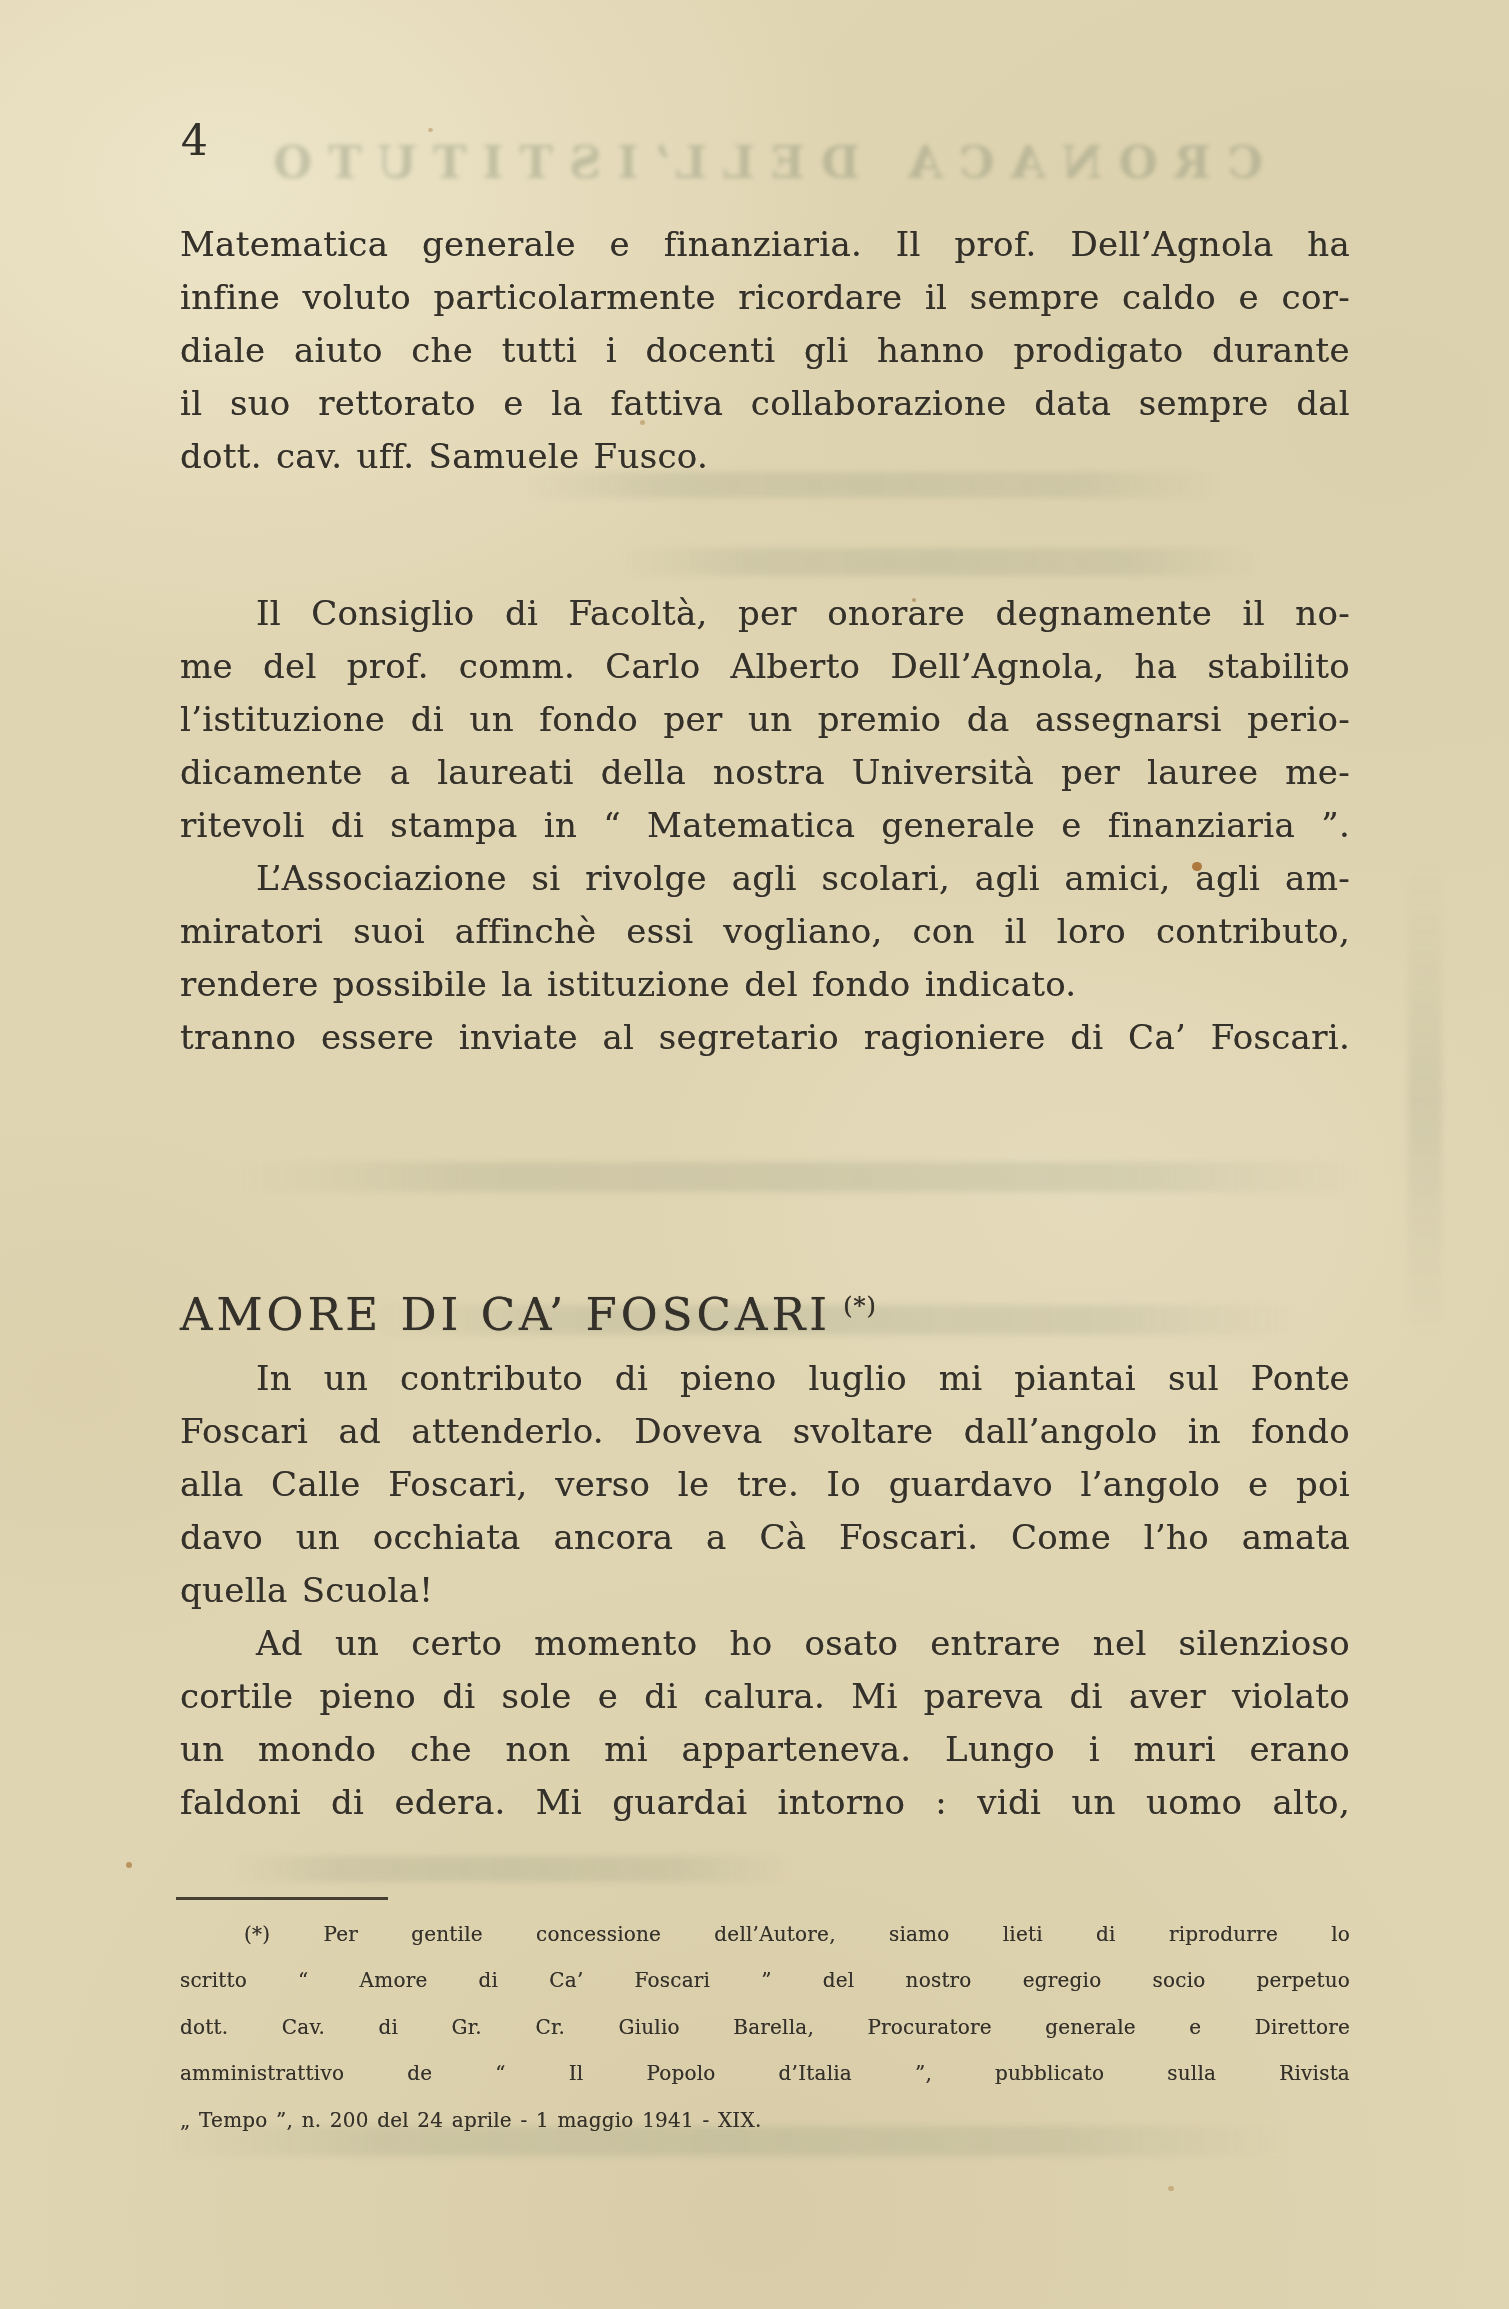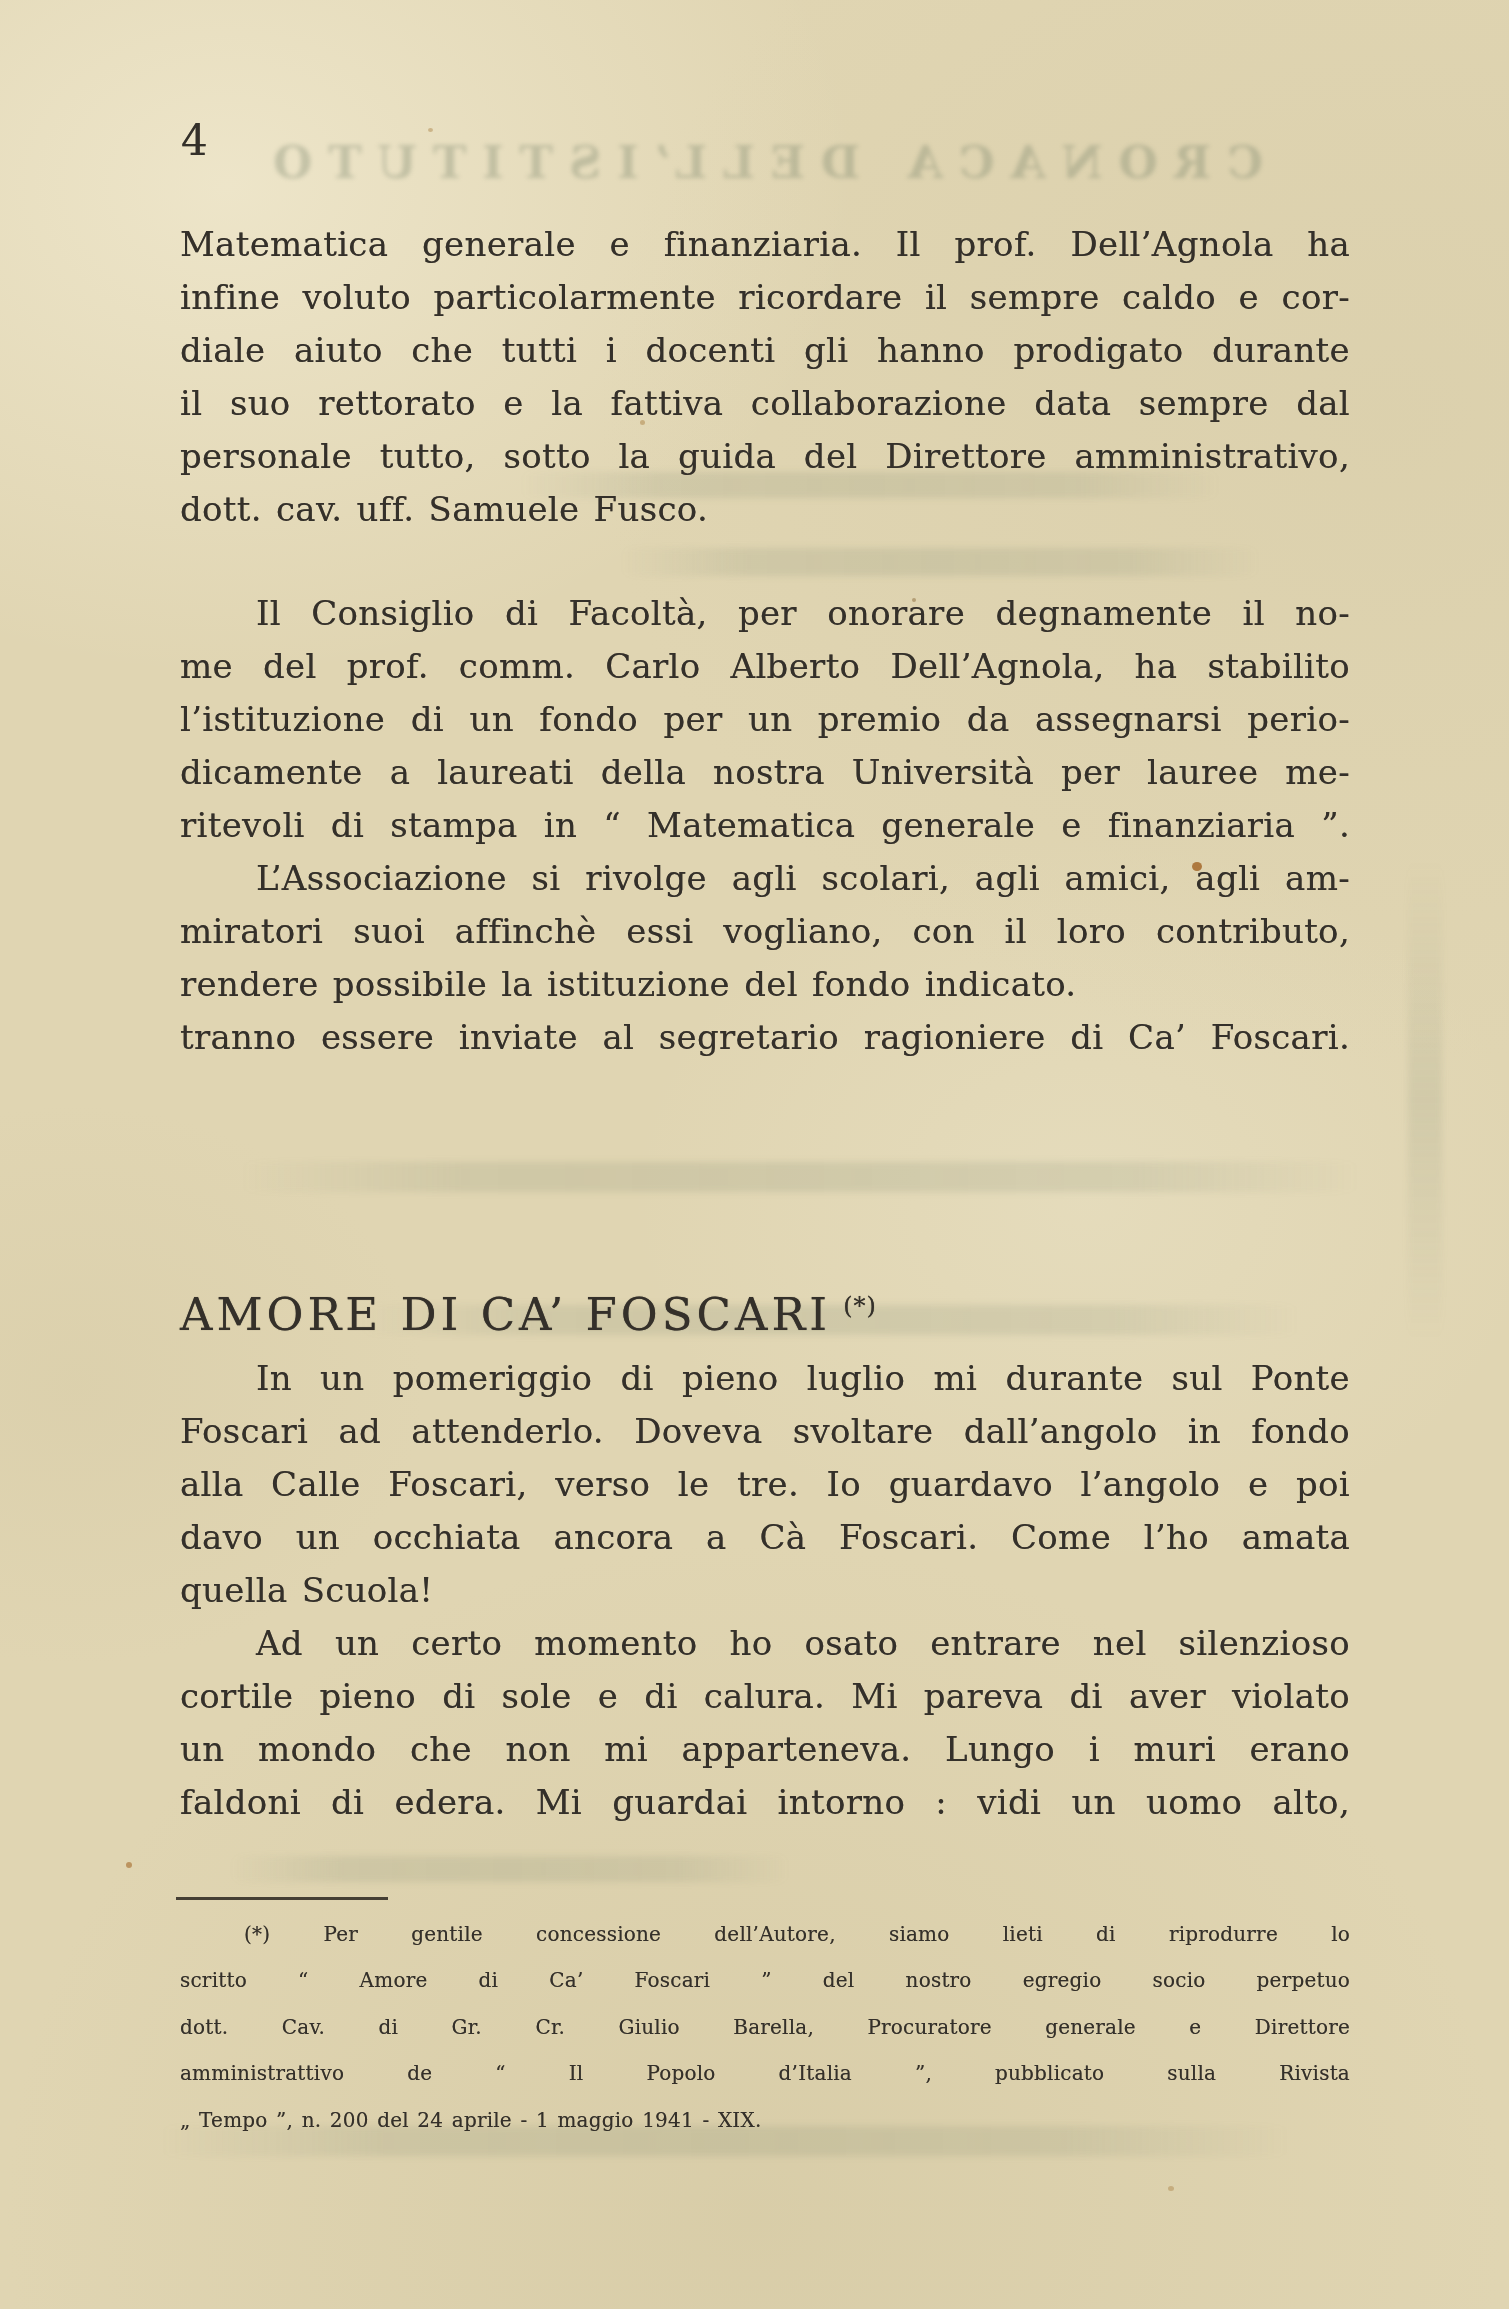--- a/index.html
+++ b/index.html
@@ -69,21 +69,20 @@
 <div class="dot d6"></div>
 
 <div class="pageno">4</div>
 
 <div id="block1" class="col body-text">
     <div>
       <div class="line just">Matematica generale e finanziaria. Il prof. Dell’Agnola ha</div>
       <div class="line just">infine voluto particolarmente ricordare il sempre caldo e cor-</div>
       <div class="line just">diale aiuto che tutti i docenti gli hanno prodigato durante</div>
       <div class="line just">il suo rettorato e la fattiva collaborazione data sempre dal</div>
-      <div class="line just">personale tutto, sotto la guida del Direttore amministrativo,</div>
       <div class="line">dott. cav. uff. Samuele Fusco.</div>
     </div>
   </div>
 
 <div id="block2" class="col body-text">
     <div>
       <div class="line just ind">Il Consiglio di Facoltà, per onorare degnamente il no-</div>
       <div class="line just">me del prof. comm. Carlo Alberto Dell’Agnola, ha stabilito</div>
       <div class="line just">l’istituzione di un fondo per un premio da assegnarsi perio-</div>
       <div class="line just">dicamente a laureati della nostra Università per lauree me-</div>
@@ -98,21 +97,21 @@
       <div class="line just">tranno essere inviate al segretario ragioniere di Ca’ Foscari.</div>
     </div>
   </div>
 
 <div id="heading">
   <span>AMORE DI CA’ FOSCARI</span><sup>(*)</sup>
 </div>
 
 <div id="story" class="col body-text">
     <div>
-      <div class="line just ind">In un pomeriggio di pieno luglio mi durante sul Ponte</div>
+      <div class="line just ind">In un contributo di pieno luglio mi piantai sul Ponte</div>
       <div class="line just">Foscari ad attenderlo. Doveva svoltare dall’angolo in fondo</div>
       <div class="line just">alla Calle Foscari, verso le tre. Io guardavo l’angolo e poi</div>
       <div class="line just">davo un occhiata ancora a Cà Foscari. Come l’ho amata</div>
       <div class="line">quella Scuola!</div>
     </div>
     <div>
       <div class="line just ind">Ad un certo momento ho osato entrare nel silenzioso</div>
       <div class="line just">cortile pieno di sole e di calura. Mi pareva di aver violato</div>
       <div class="line just">un mondo che non mi apparteneva. Lungo i muri erano</div>
       <div class="line just">faldoni di edera. Mi guardai intorno : vidi un uomo alto,</div>

